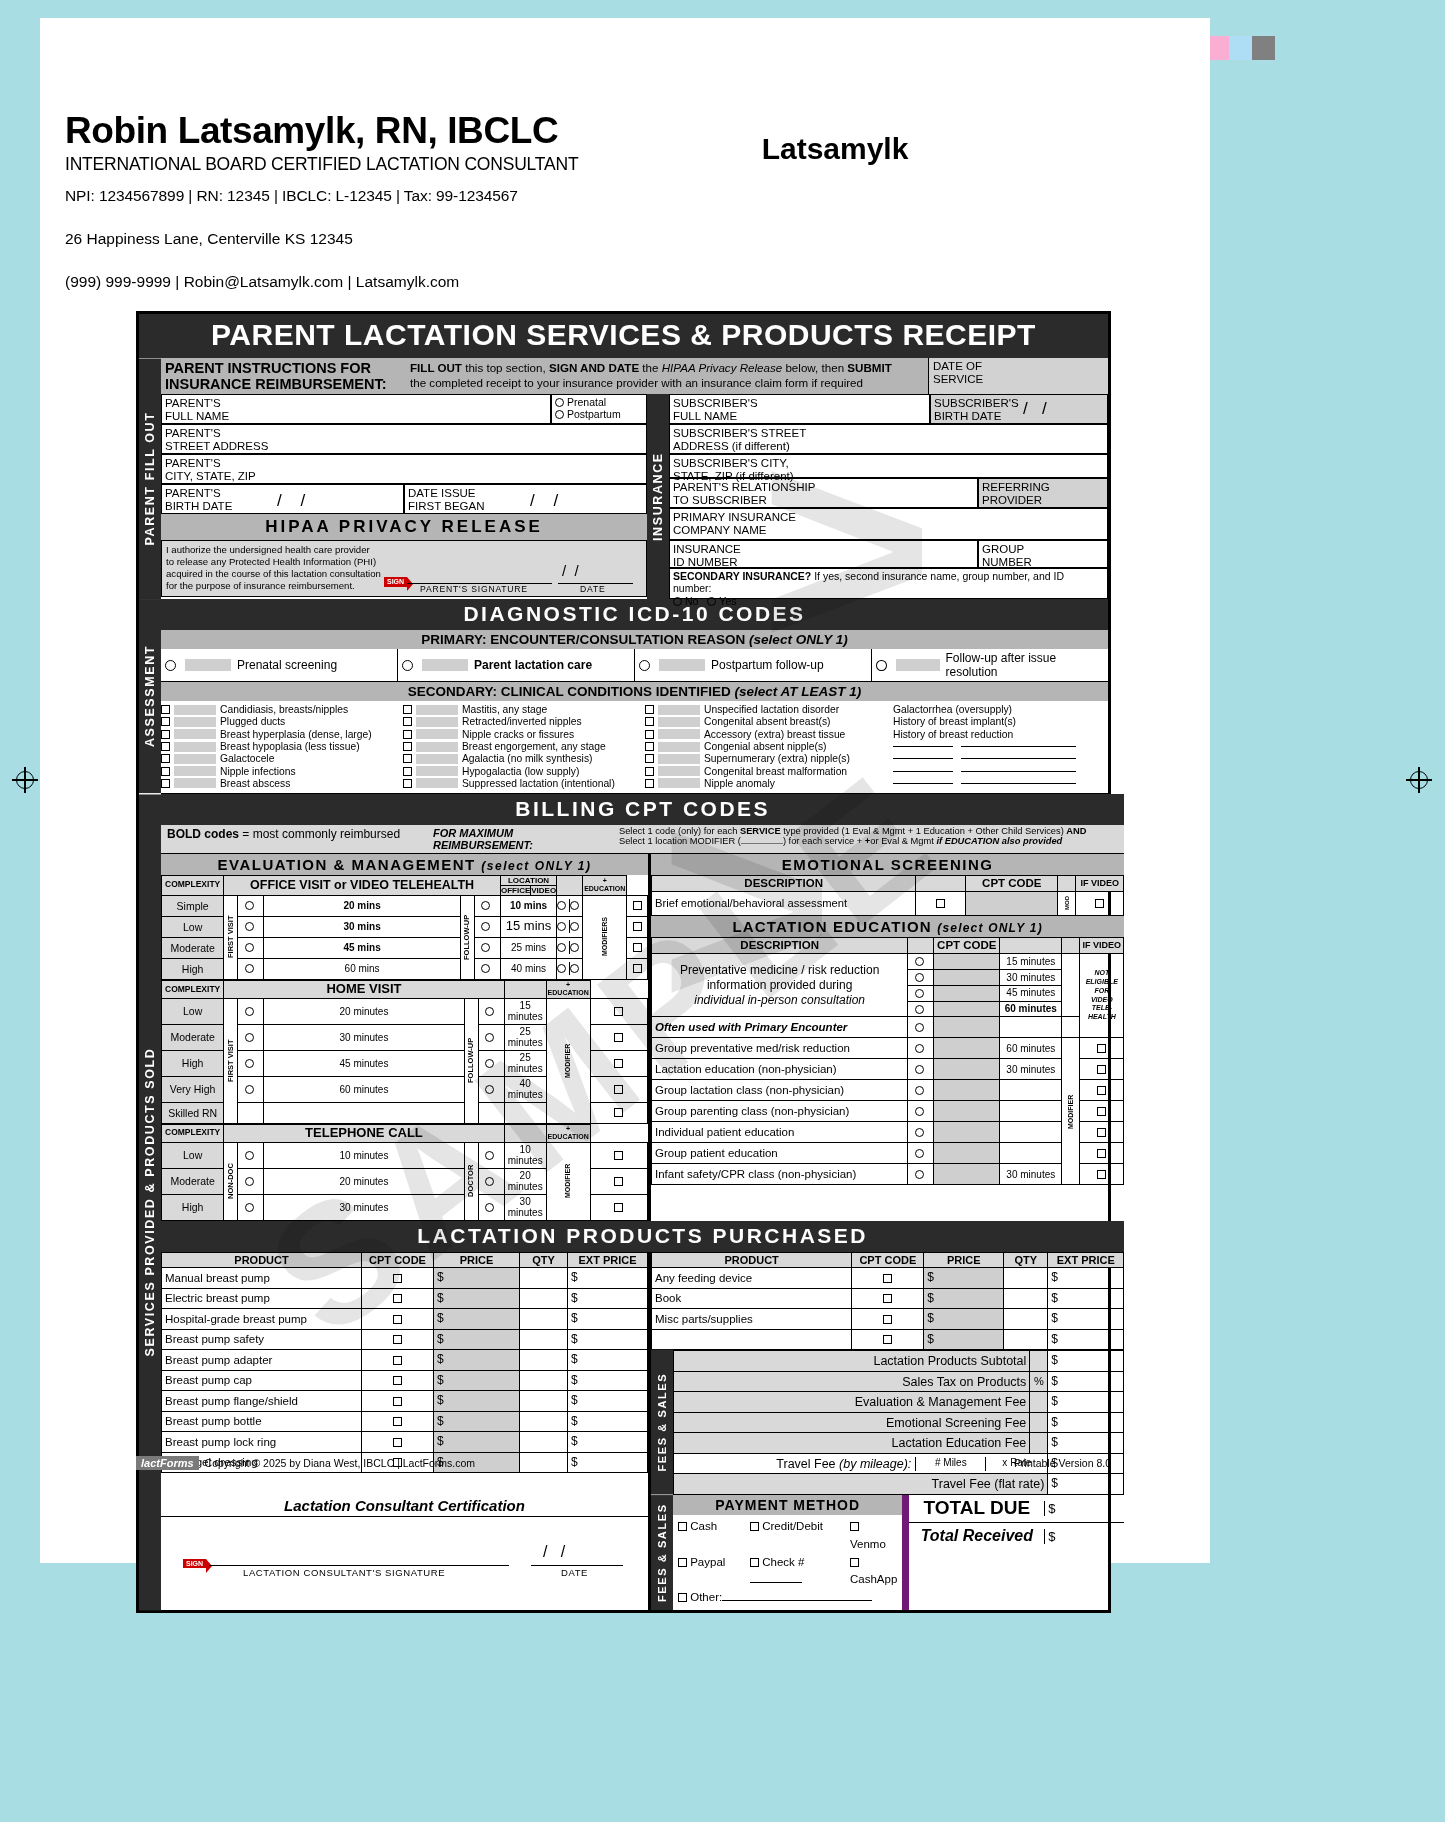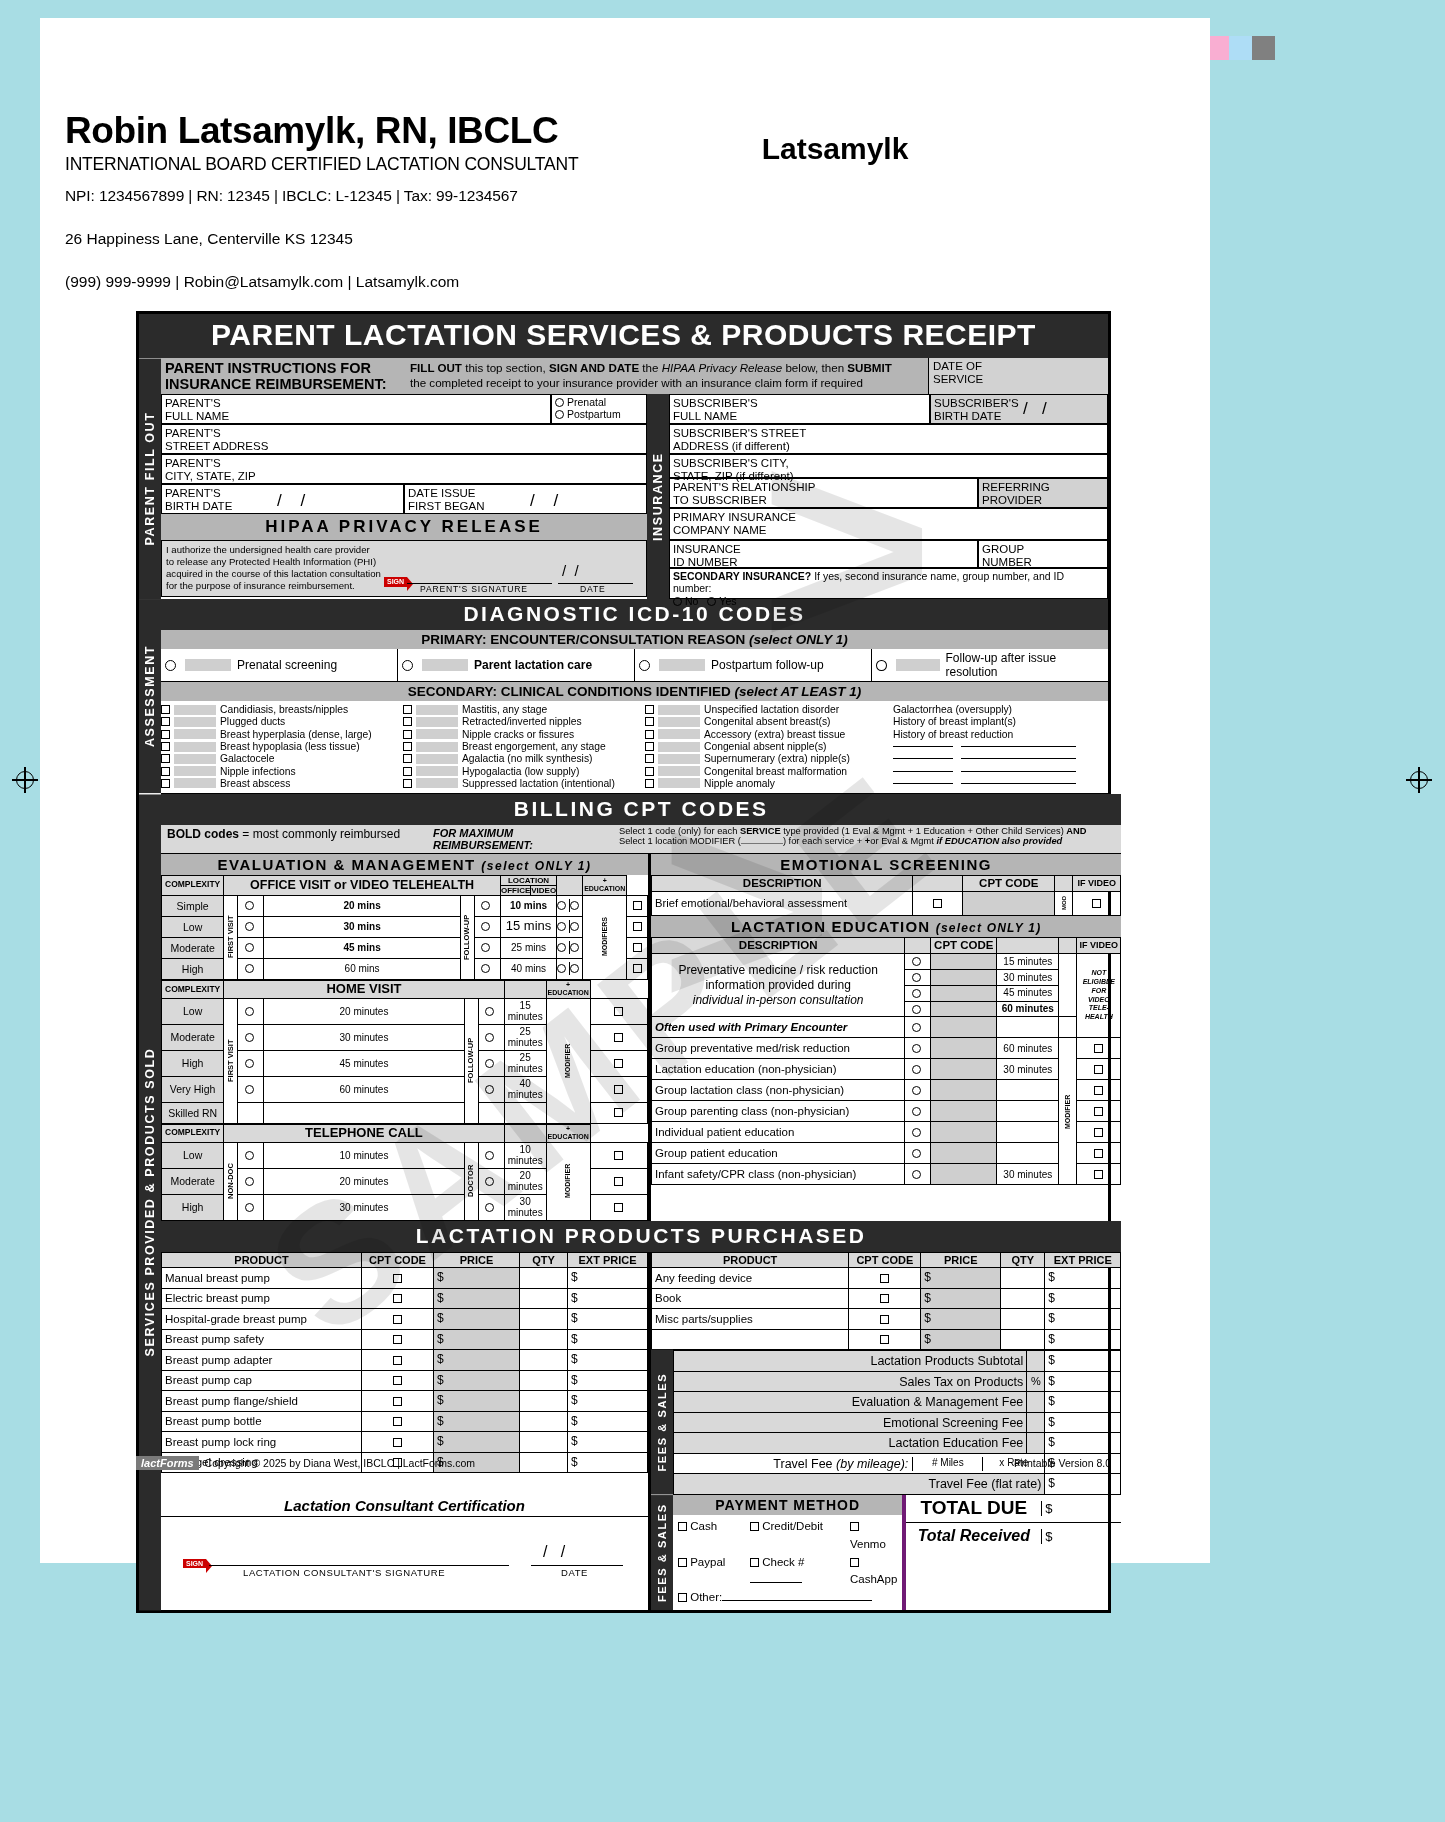--- a/index.html
+++ b/index.html
@@ -986,21 +986,21 @@
               <span style="position:absolute;left:82px;top:50px;font-size:9.5px;letter-spacing:0.6px;">LACTATION CONSULTANT'S SIGNATURE</span>
               <span style="position:absolute;left:382px;top:26px;font-size:16px;">/&nbsp;&nbsp;&nbsp;/</span>
               <span class="sigline" style="position:absolute;left:370px;top:48px;width:92px;"></span>
               <span style="position:absolute;left:400px;top:50px;font-size:9.5px;letter-spacing:0.6px;">DATE</span>
             </div>
           </div>
           <div style="flex:1;display:flex;">
             <div class="vtab" style="flex:0 0 18px;font-size:11px;">FEES &amp; SALES</div>
             <div style="flex:1;">
               <div style="display:flex;">
-                <div style="flex:1;border-right:4px solid #701a75;">
+                <div style="flex:1;border-right:7px solid #701a75;">
                   <div class="subbanner" style="font-size:14px;letter-spacing:1px;">PAYMENT METHOD</div>
                   <div style="padding:3px 5px;font-size:11.5px;line-height:1.55;" id="pay-opts">
                       <div style="display: flex;">
                         <span style="flex: 0 0 72px;"><span class="cbx"></span> <span>Cash</span></span>
                         <span style="flex: 0 0 100px;"><span class="cbx"></span> <span>Credit/Debit</span></span>
                         <span style="flex: 1 1 0%;"><span class="cbx"></span> <span>Venmo</span></span>
                       </div>
                       <div style="display: flex;">
                         <span style="flex: 0 0 72px;"><span class="cbx"></span> <span>Paypal</span></span>
                         <span style="flex: 0 0 100px;"><span class="cbx"></span> <span>Check #</span><span style="display:inline-block;width:52px;border-bottom:1px solid #000;"></span></span>

